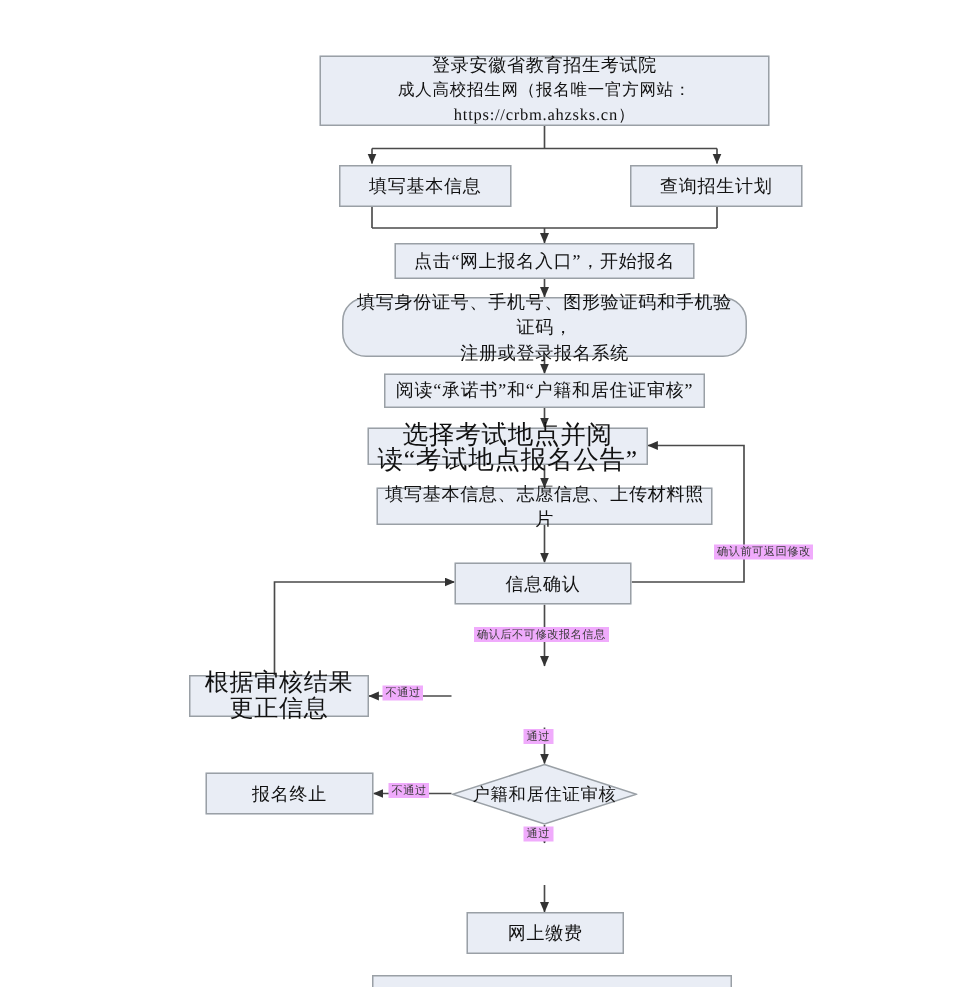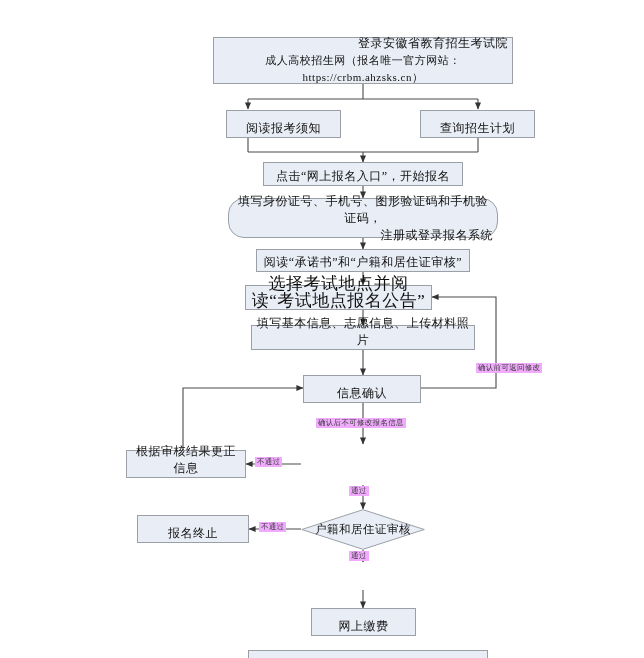--- a/index.html
+++ b/index.html
@@ -20,21 +20,21 @@
     left: 0; top: 0;
     width: 644px;
     height: 658px;
   }
   .node {
     position: absolute;
     box-sizing: border-box;
     background: #e9edf5;
     border: 1px solid #9aa0a6;
     display: flex;
-    align-items: flex-end;
+    align-items: center;
     justify-content: center;
     text-align: center;
     font-size: 12px;
     line-height: 17px;
     letter-spacing: 0.5px;
     color: #111111;
     z-index: 3;
   }
   .node span { display: block; padding: 0 4px; }
   .diamond-wrap {
@@ -120,21 +120,21 @@
       <path d="M363,590 L363,608" marker-end="url(#arrow)"></path>
     </g>
   </svg>
 
   <div class="node" style="left:213px; top:37px; width:300px; height:47px; flex-direction:column; justify-content:center;">
     <span>登录安徽省教育招生考试院</span>
     <span style="font-size:11px;">成人高校招生网（报名唯一官方网站：https://crbm.ahzsks.cn）</span>
   </div>
 
   <div class="node" style="left:226px; top:110px; width:115px; height:28px;">
-    <span>阅读报考须知</span>
+    <span>填写基本信息</span>
   </div>
 
   <div class="node" style="left:420px; top:110px; width:115px; height:28px;">
     <span>查询招生计划</span>
   </div>
 
   <div class="node" style="left:263px; top:162px; width:200px; height:24px;">
     <span>点击“网上报名入口”，开始报名</span>
   </div>
 
@@ -153,21 +153,21 @@
 
   <div class="node" style="left:251px; top:325px; width:224px; height:25px;">
     <span>填写基本信息、志愿信息、上传材料照片</span>
   </div>
 
   <div class="node" style="left:303px; top:375px; width:118px; height:28px;">
     <span>信息确认</span>
   </div>
 
   <div class="node" style="left:126px; top:450px; width:120px; height:28px;">
-    <span style="font-size:12px;">根据审核结果更正信息</span>
+    <span style="font-size:16px;">根据审核结果更正信息</span>
   </div>
 
 
   <div class="node" style="left:137px; top:515px; width:112px; height:28px;">
     <span>报名终止</span>
   </div>
 
   <div class="diamond-wrap" style="left:301px; top:509px; width:124px; height:41px;">
     <svg width="124" height="41">
       <polygon points="62,0.7 123.3,20.5 62,40.3 0.7,20.5" fill="#e9edf5" stroke="#9aa0a6" stroke-width="1"></polygon>

